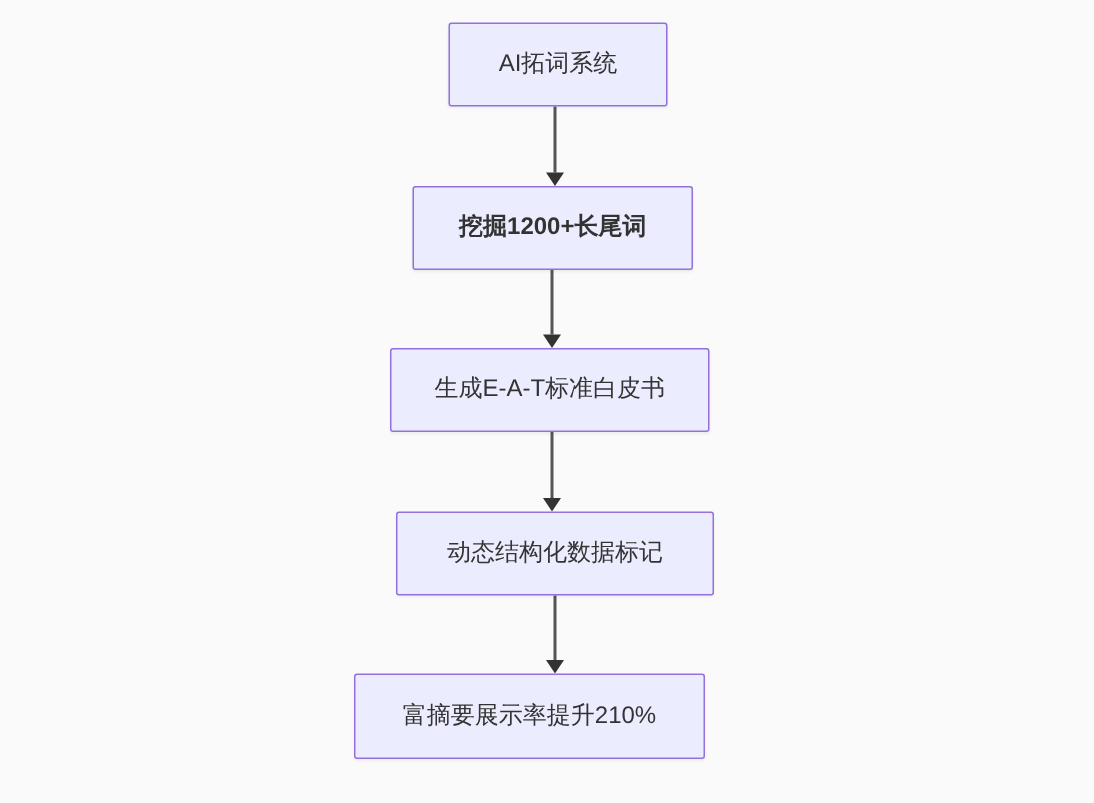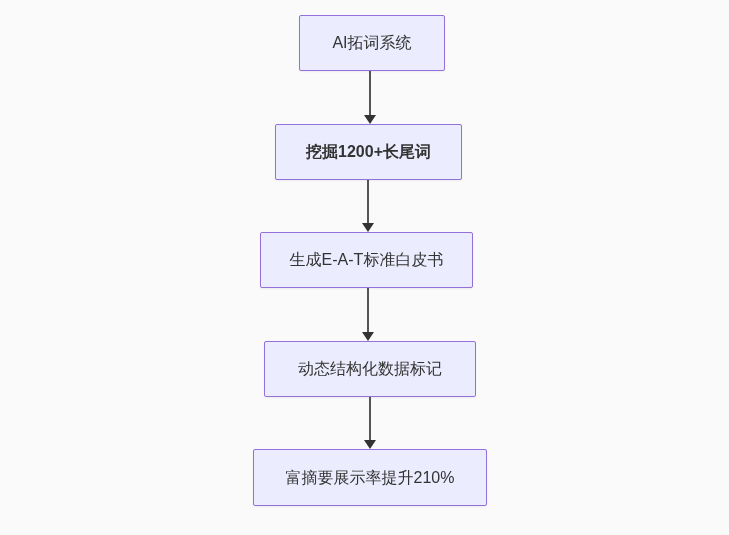--- a/index.html
+++ b/index.html
@@ -72,17 +72,17 @@
   </div>
 
   <div class="node" style="left:264px; top:341px; width:212px; height:56px;">
     <span class="node-label">动态结构化数据标记</span>
   </div>
 
   <div class="node" style="left:260px; top:232px; width:213px; height:56px;">
     <span class="node-label">生成E-A-T标准白皮书</span>
   </div>
 
-  <div class="node" style="left:253px; top:449px; width:234px; height:57px;">
+  <div class="node" style="left:236px; top:449px; width:234px; height:57px;">
     <span class="node-label">富摘要展示率提升210%</span>
   </div>
 
 </div>
 
 </body></html>

